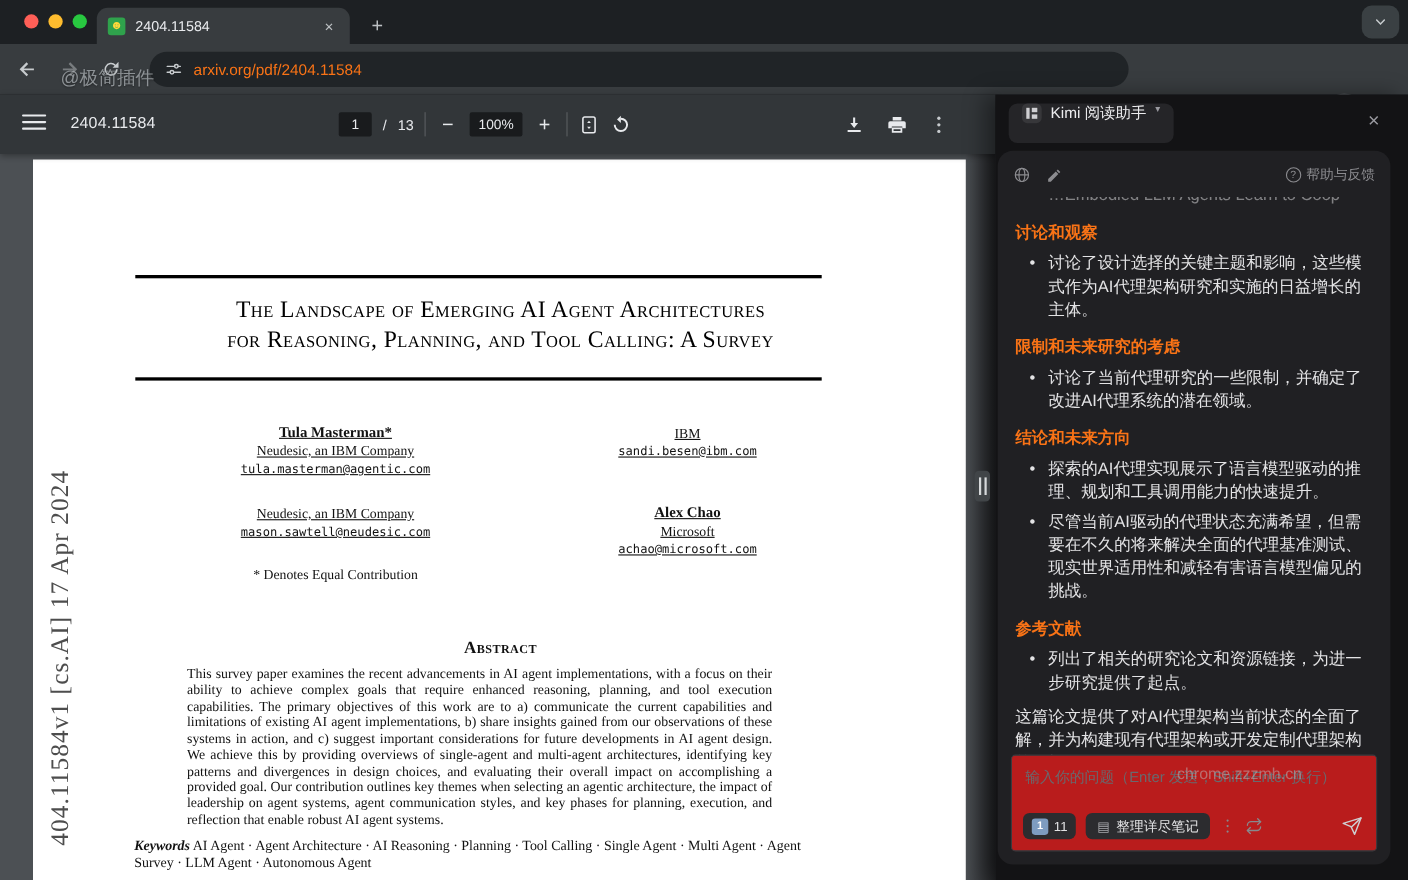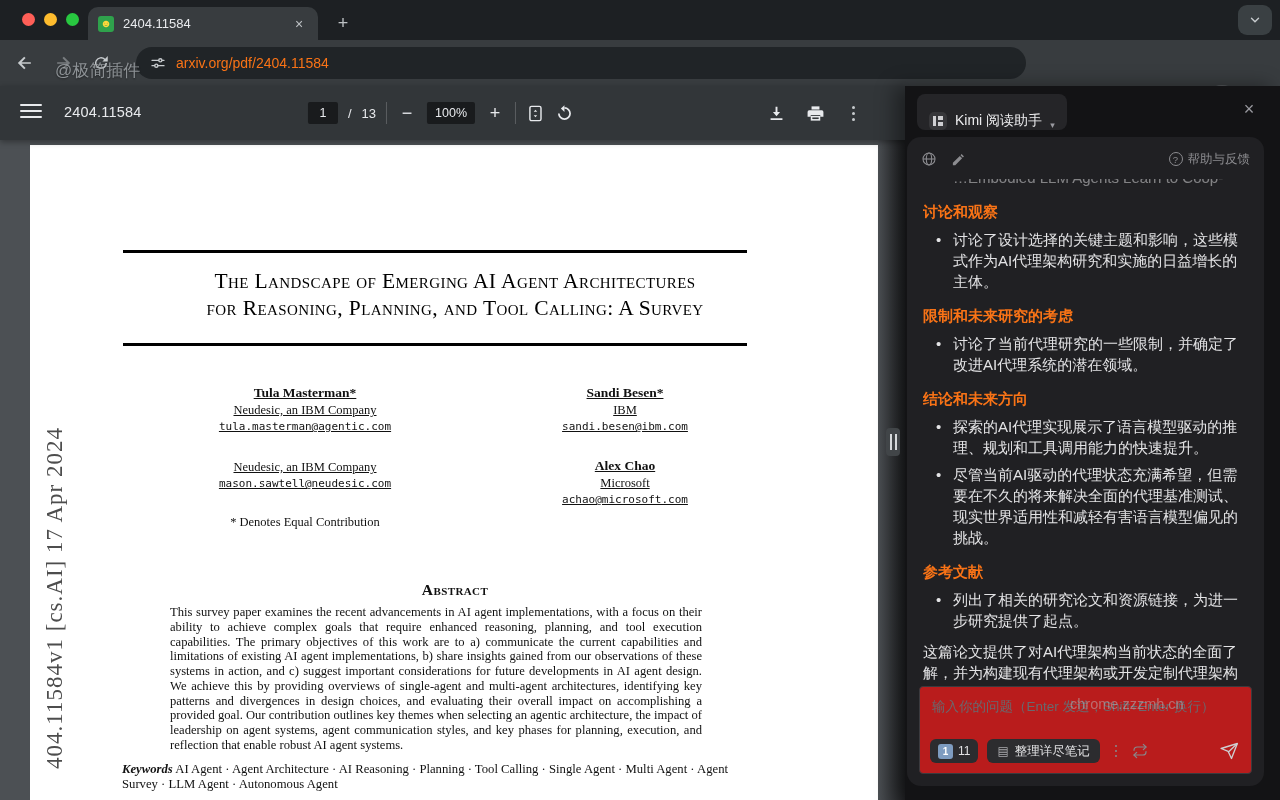--- a/index.html
+++ b/index.html
@@ -88,21 +88,21 @@
 
   .divider-handle { position:absolute; left:886px; top:428px; width:14px; height:28px; border-radius:4px;
                     background:#414548; display:flex; align-items:center; justify-content:center; gap:3px; z-index:8; }
   .divider-handle i { width:2px; height:16px; background:#d6d9db; }
 
   
   .kimi { position:absolute; left:905px; top:86px; width:375px; height:714px; background:#131315;
           box-shadow:-10px 0 18px rgba(0,0,0,.4); z-index:6; }
   .k-headrow { position:absolute; left:0; top:0; width:375px; height:50px; }
   .k-pill { position:absolute; left:12px; top:8px; height:36px; background:#252528; border-radius:8px;
-            display:flex; align-items:flex-end; gap:8px; padding:0 12px; }
+            display:flex; align-items:flex-start; gap:8px; padding:0 12px; }
   .k-logo { width:18px; height:18px; border-radius:5px; background:#37373a; position:relative; }
   .k-logo i { position:absolute; background:#cfcfd2; }
   .k-logo .l1 { left:4px; top:4px; width:3px; height:10px; }
   .k-logo .l2 { left:9px; top:4px; width:5px; height:4px; }
   .k-logo .l3 { left:9px; top:10px; width:5px; height:4px; }
   .k-title { color:#ececee; font-size:14px; }
   .k-caret { color:#9a9aa0; font-size:9px; }
   .k-close { position:absolute; right:20px; top:12px; color:#9a9aa0; font-size:18px; width:22px; height:22px;
              display:flex; align-items:center; justify-content:center; }
   .k-card { position:absolute; left:2px; top:51px; width:357px; height:649px; background:#202023;
@@ -273,21 +273,20 @@
       <div class="p-title p-t1">The Landscape of Emerging AI Agent Architectures</div>
       <div class="p-title p-t2">for Reasoning, Planning, and Tool Calling: A Survey</div>
       <div class="rule rule2"></div>
       <div class="authors">
           <div class="author">
             <div class="a-name">Tula Masterman*</div>
             <div class="a-affil">Neudesic, an IBM Company</div>
             <div class="a-email">tula.masterman@agentic.com</div>
           </div>
           <div class="author">
-            <div class="a-name">Sandi Besen*</div>
             <div class="a-affil">IBM</div>
             <div class="a-email">sandi.besen@ibm.com</div>
           </div>
           <div class="author">
             <div class="a-affil">Neudesic, an IBM Company</div>
             <div class="a-email">mason.sawtell@neudesic.com</div>
           </div>
           <div class="author">
             <div class="a-name">Alex Chao</div>
             <div class="a-affil">Microsoft</div>

